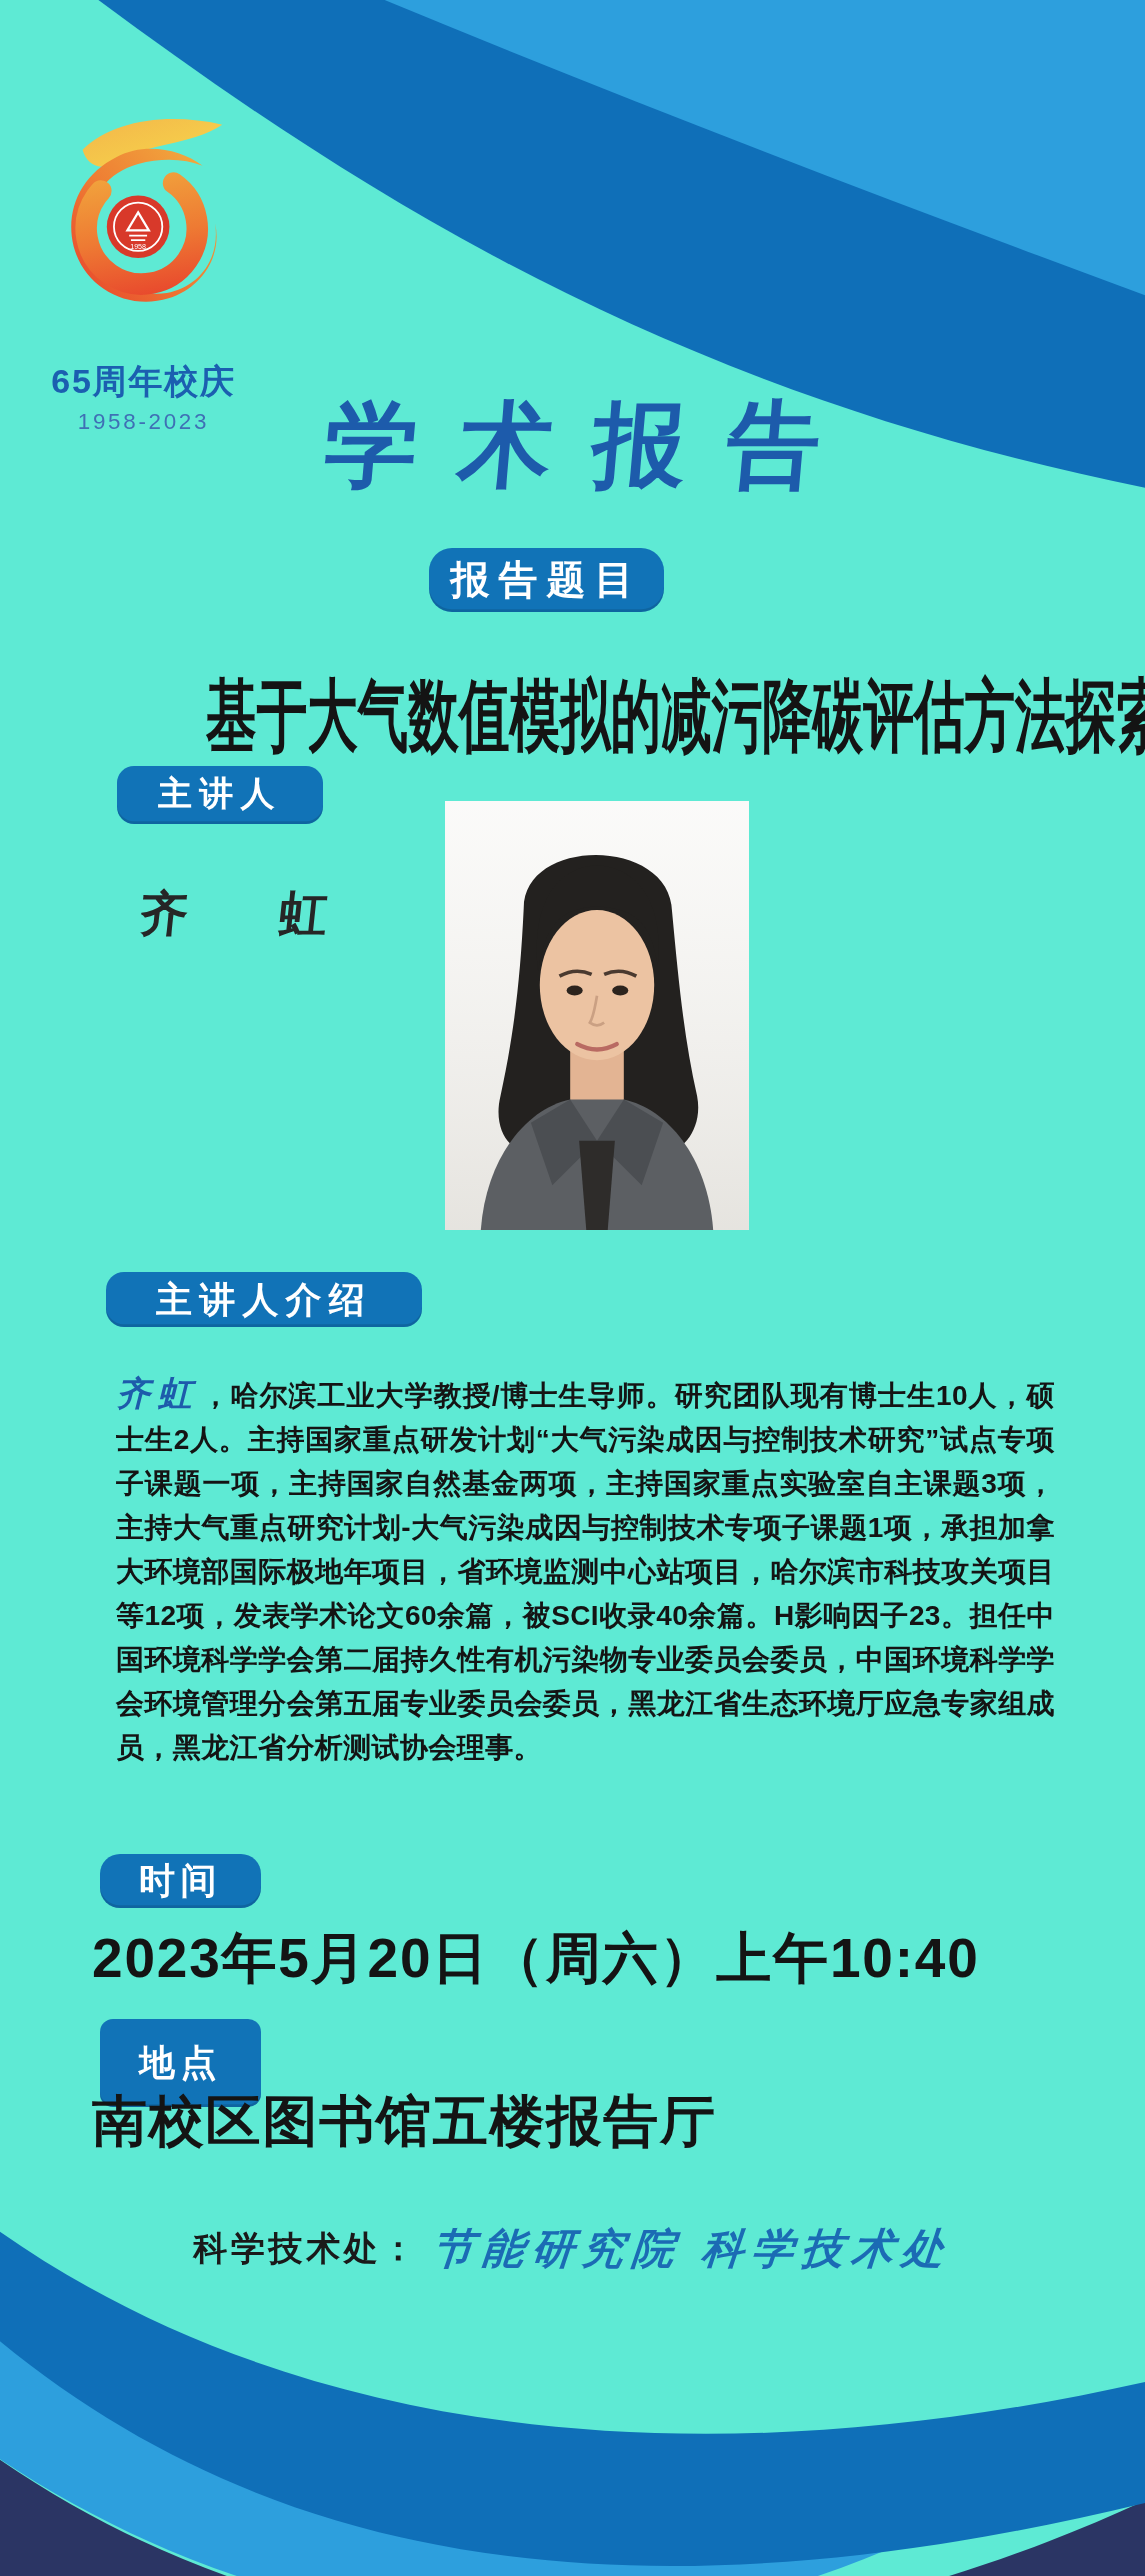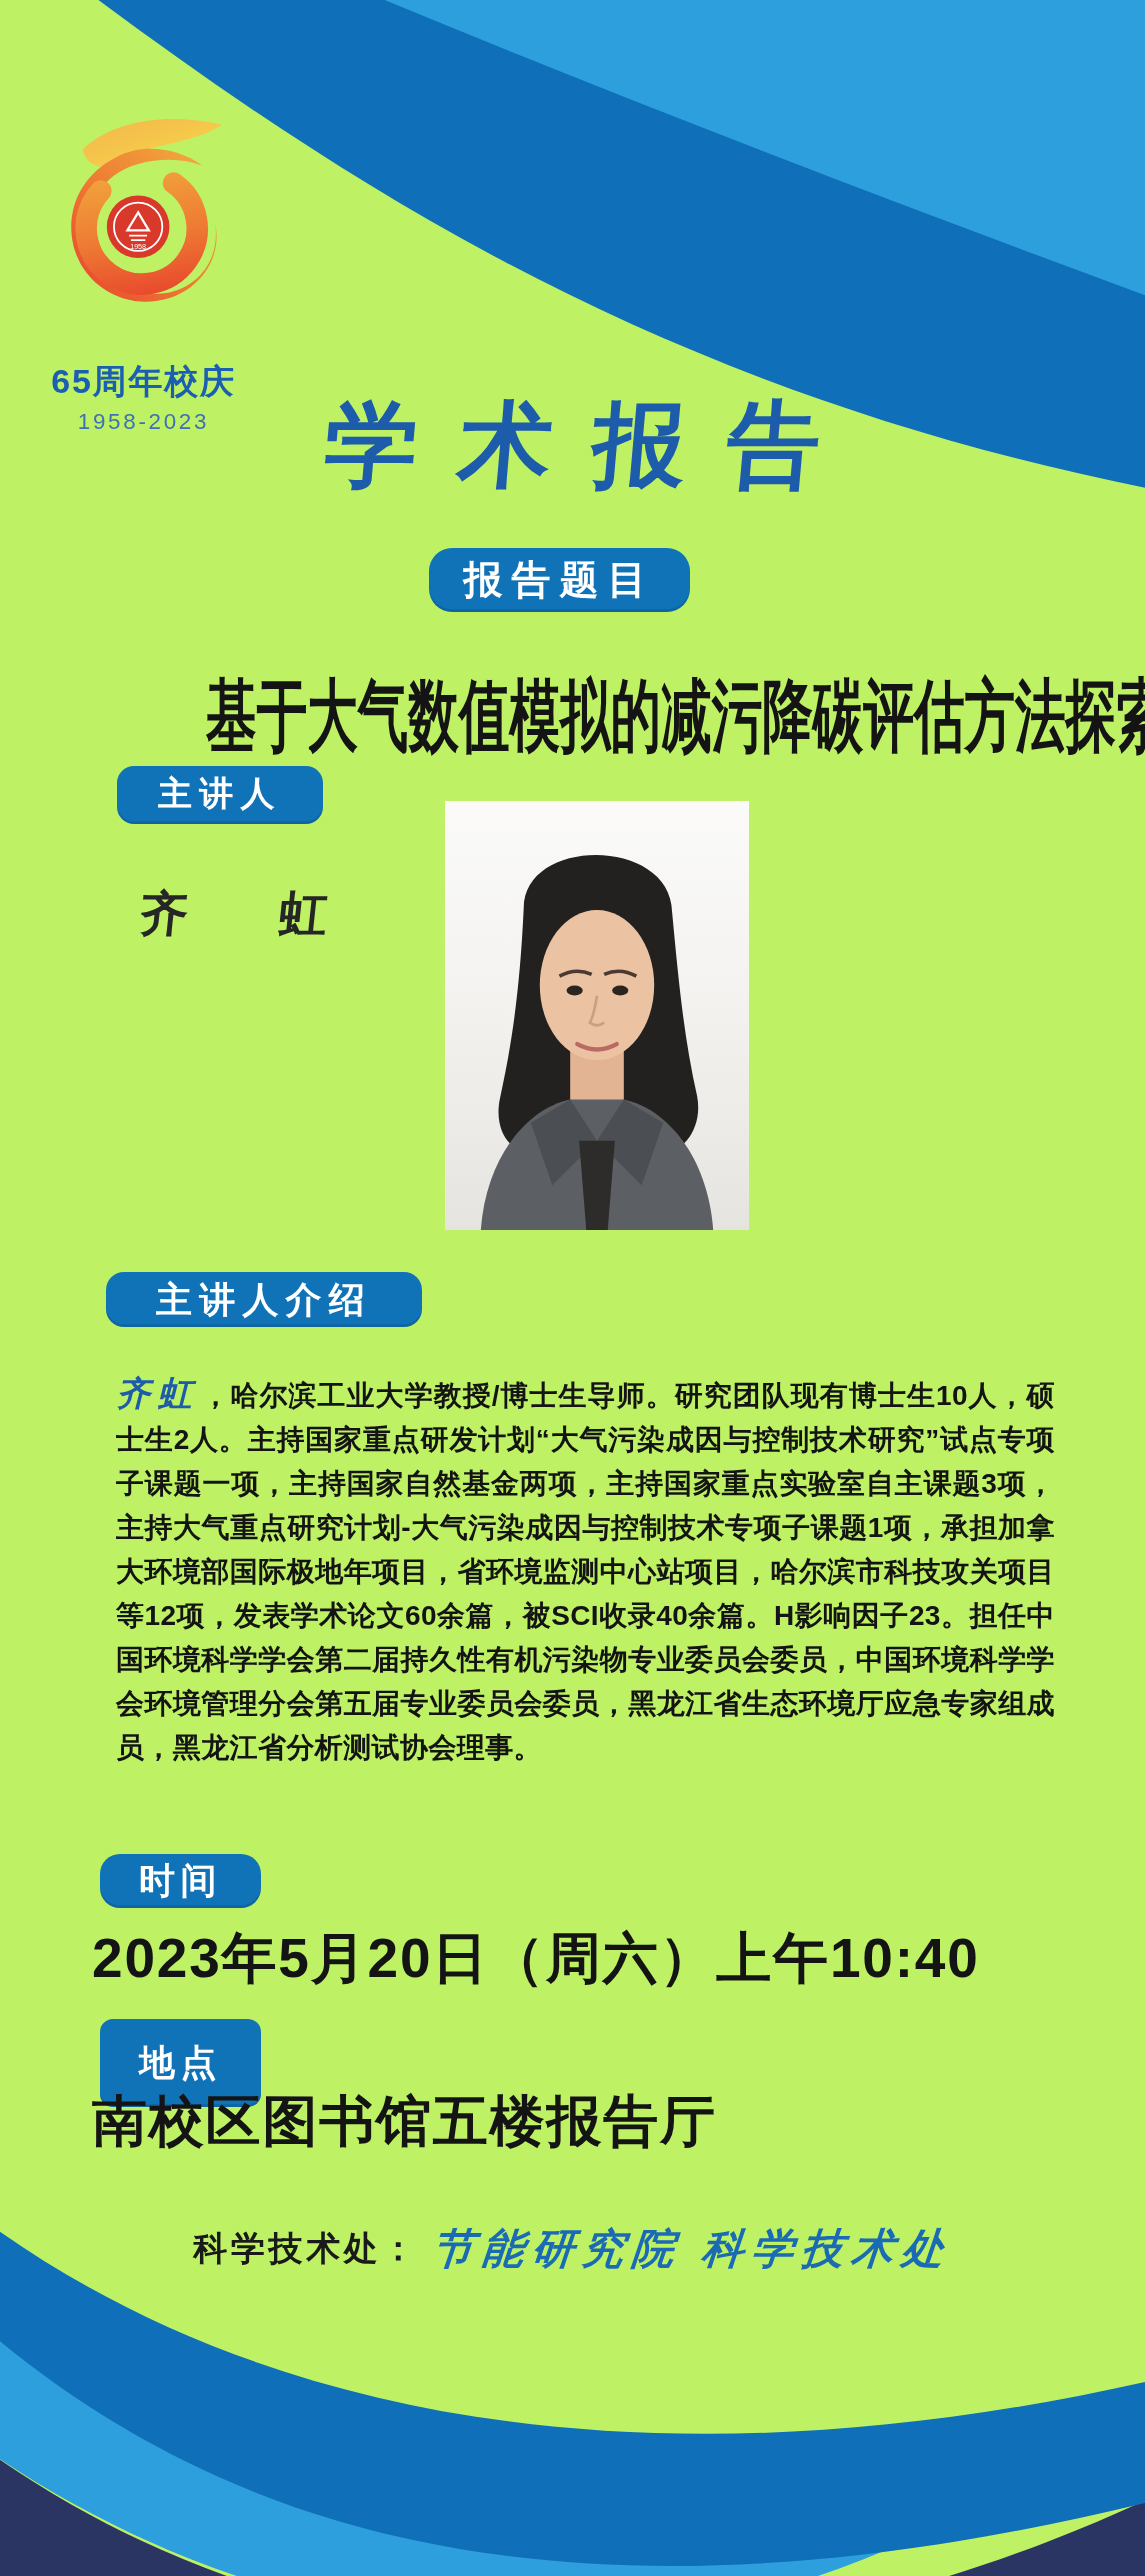--- a/index.html
+++ b/index.html
@@ -1,18 +1,18 @@
 <!DOCTYPE html>
 <html style="font-size:14.3px"><head>
 <meta charset="utf-8">
 <style>
   html,body{margin:0;padding:0;background:#888;}
   .page{
     position:relative;width:1145px;height:2576px;margin:0 auto;
-    background:#bef264;overflow:hidden;
+    background:#5eead4;overflow:hidden;
     font-family:"Liberation Sans","DejaVu Sans",sans-serif;
   }
   .abs{position:absolute;}
   svg{display:block;}
 
   
   .deco-top{left:0;top:0;width:1145px;height:519px;}
   .deco-bottom{left:0;top:2201px;width:1145px;height:375px;}
 
   
@@ -34,21 +34,21 @@
     font-family:"Liberation Sans","DejaVu Sans",sans-serif;
   }
 
   
   .badge{
     background:#1173b7;color:#ffffff;font-weight:700;
     box-shadow:inset 0 -2.7px 0 rgba(0,0,0,0.12);
     white-space:nowrap;display:inline-block;
   }
   .badge-topic{
-    left:429px;top:548px;width:261px;height:64px;line-height:64px;
+    left:429px;top:548px;width:235px;height:64px;line-height:64px;
     text-align:center;font-size:39px;letter-spacing:9px;border-radius:23px;
   }
   .badge-speaker{
     left:117px;top:766px;height:58px;line-height:54px;padding:0 41px;
     font-size:34px;letter-spacing:7.2px;border-radius:17px;
   }
   .badge-intro{
     left:106px;top:1272px;height:55px;line-height:55px;padding:0 50px;
     font-size:36px;letter-spacing:7.2px;border-radius:18px;
   }

